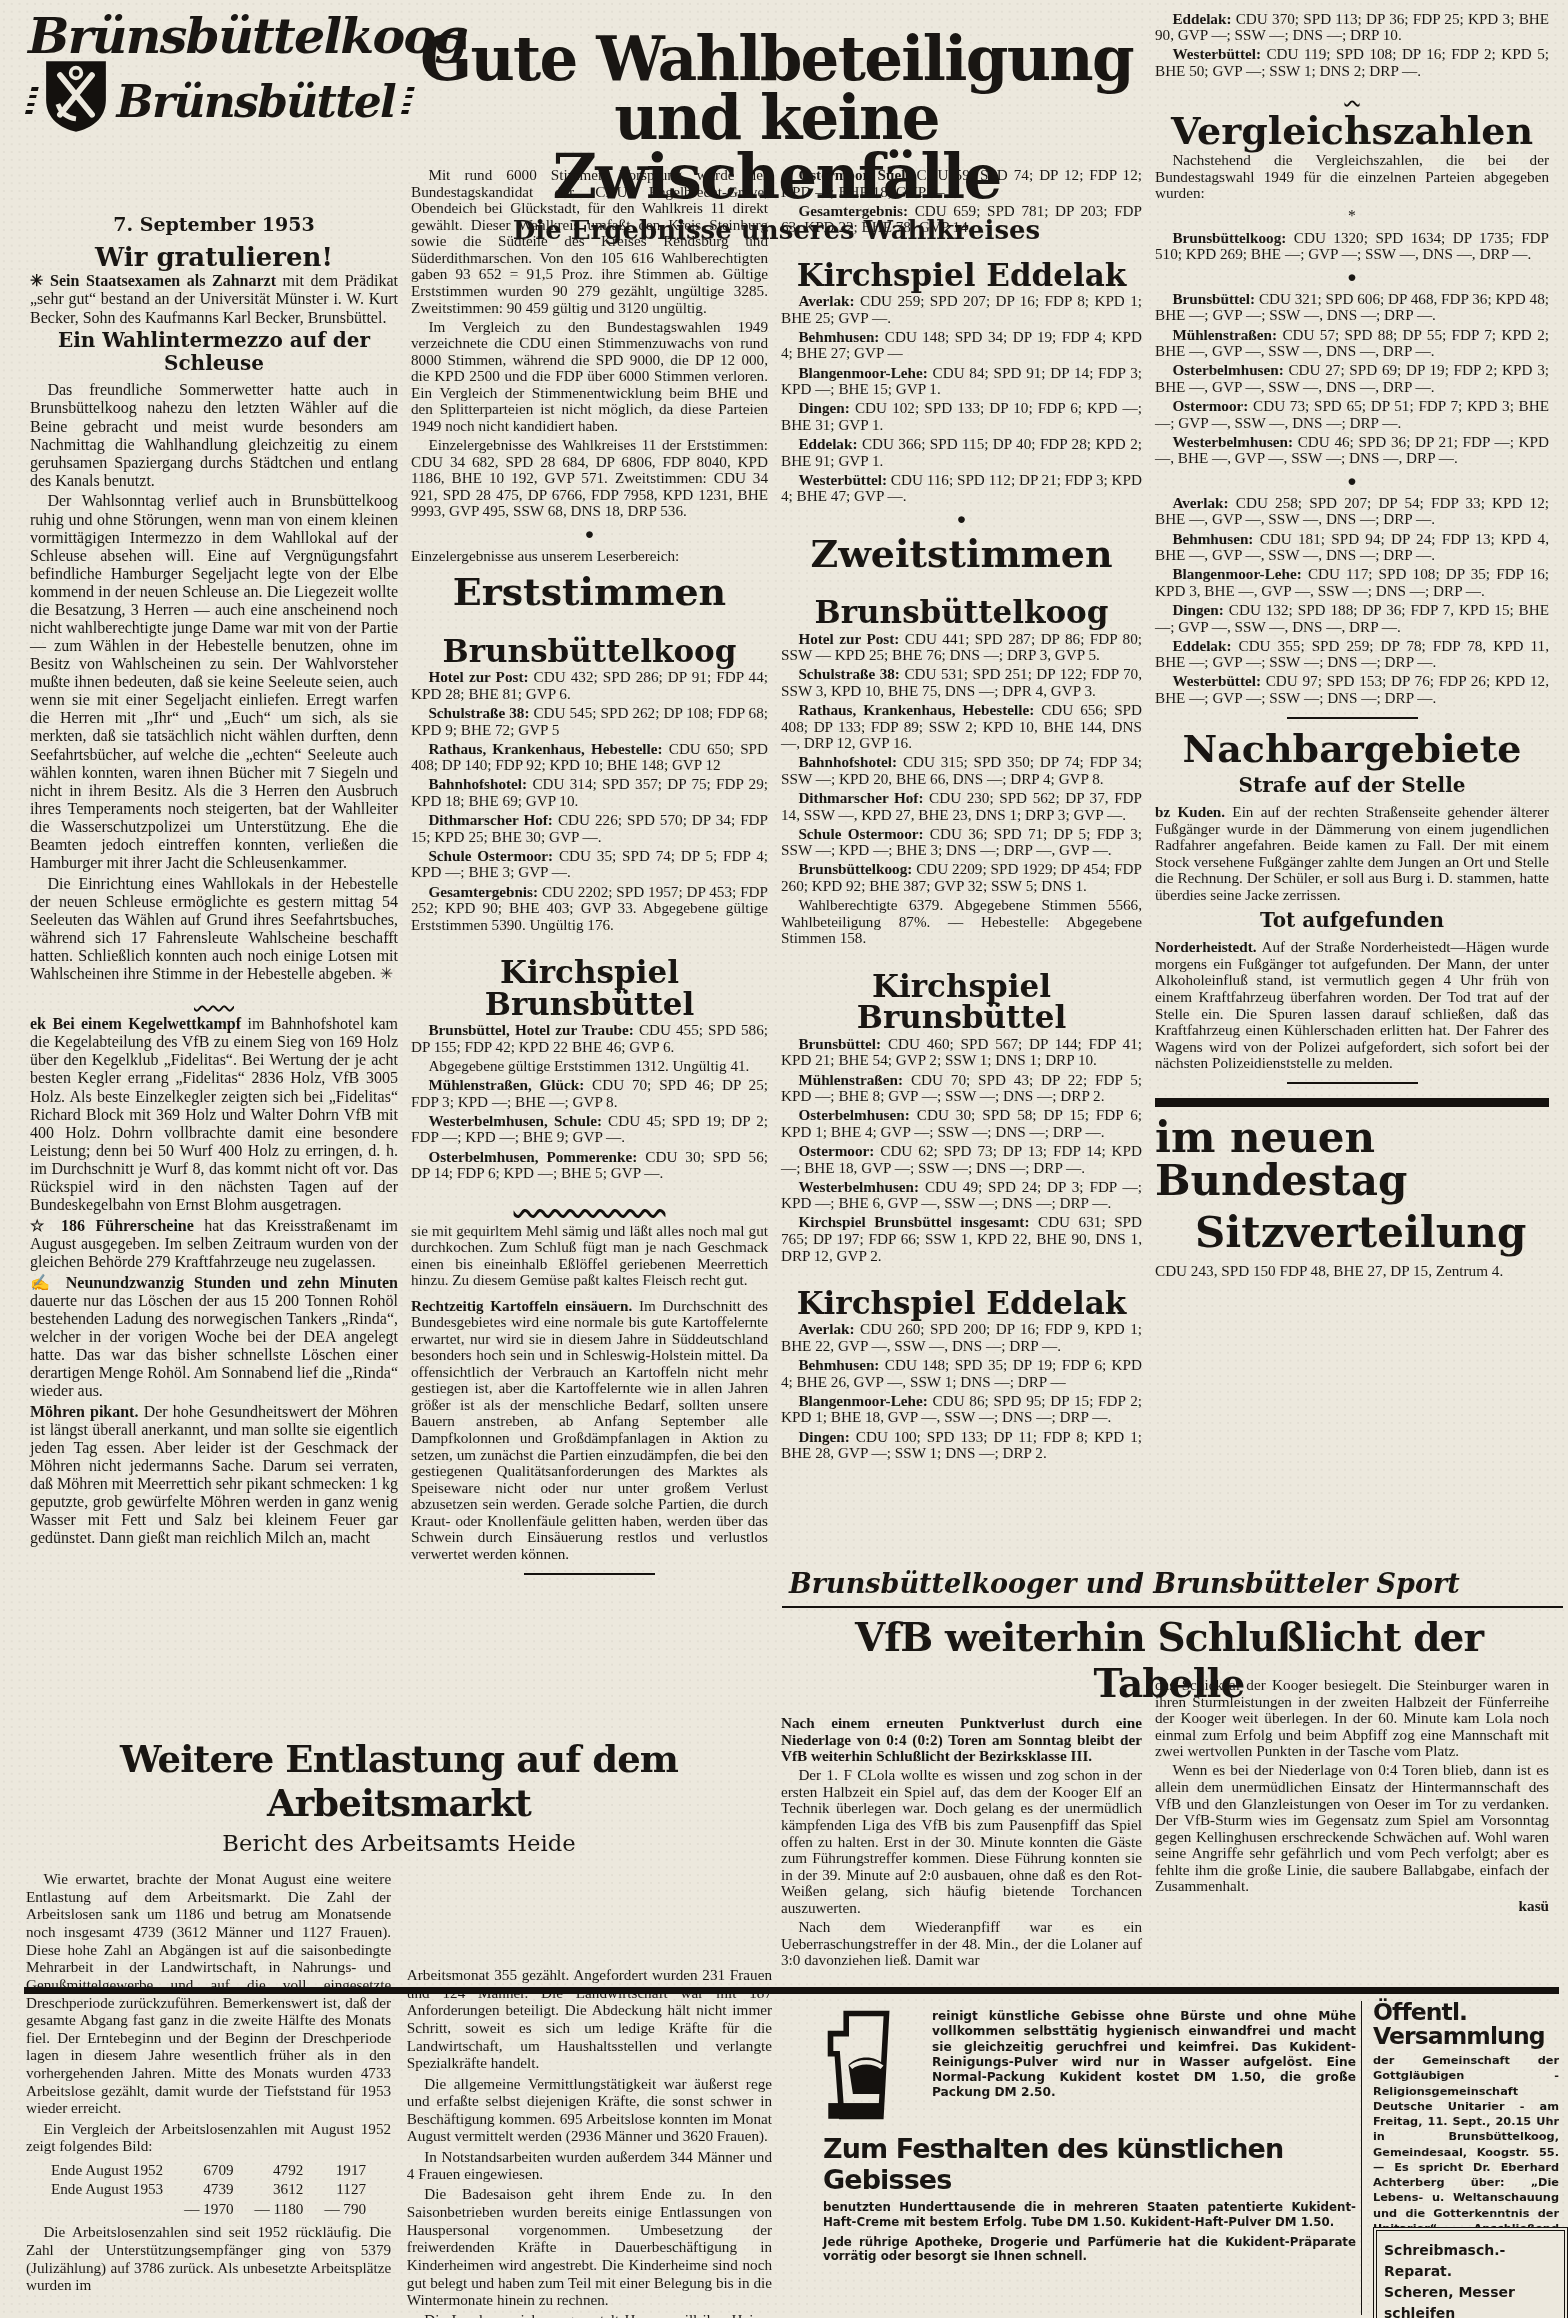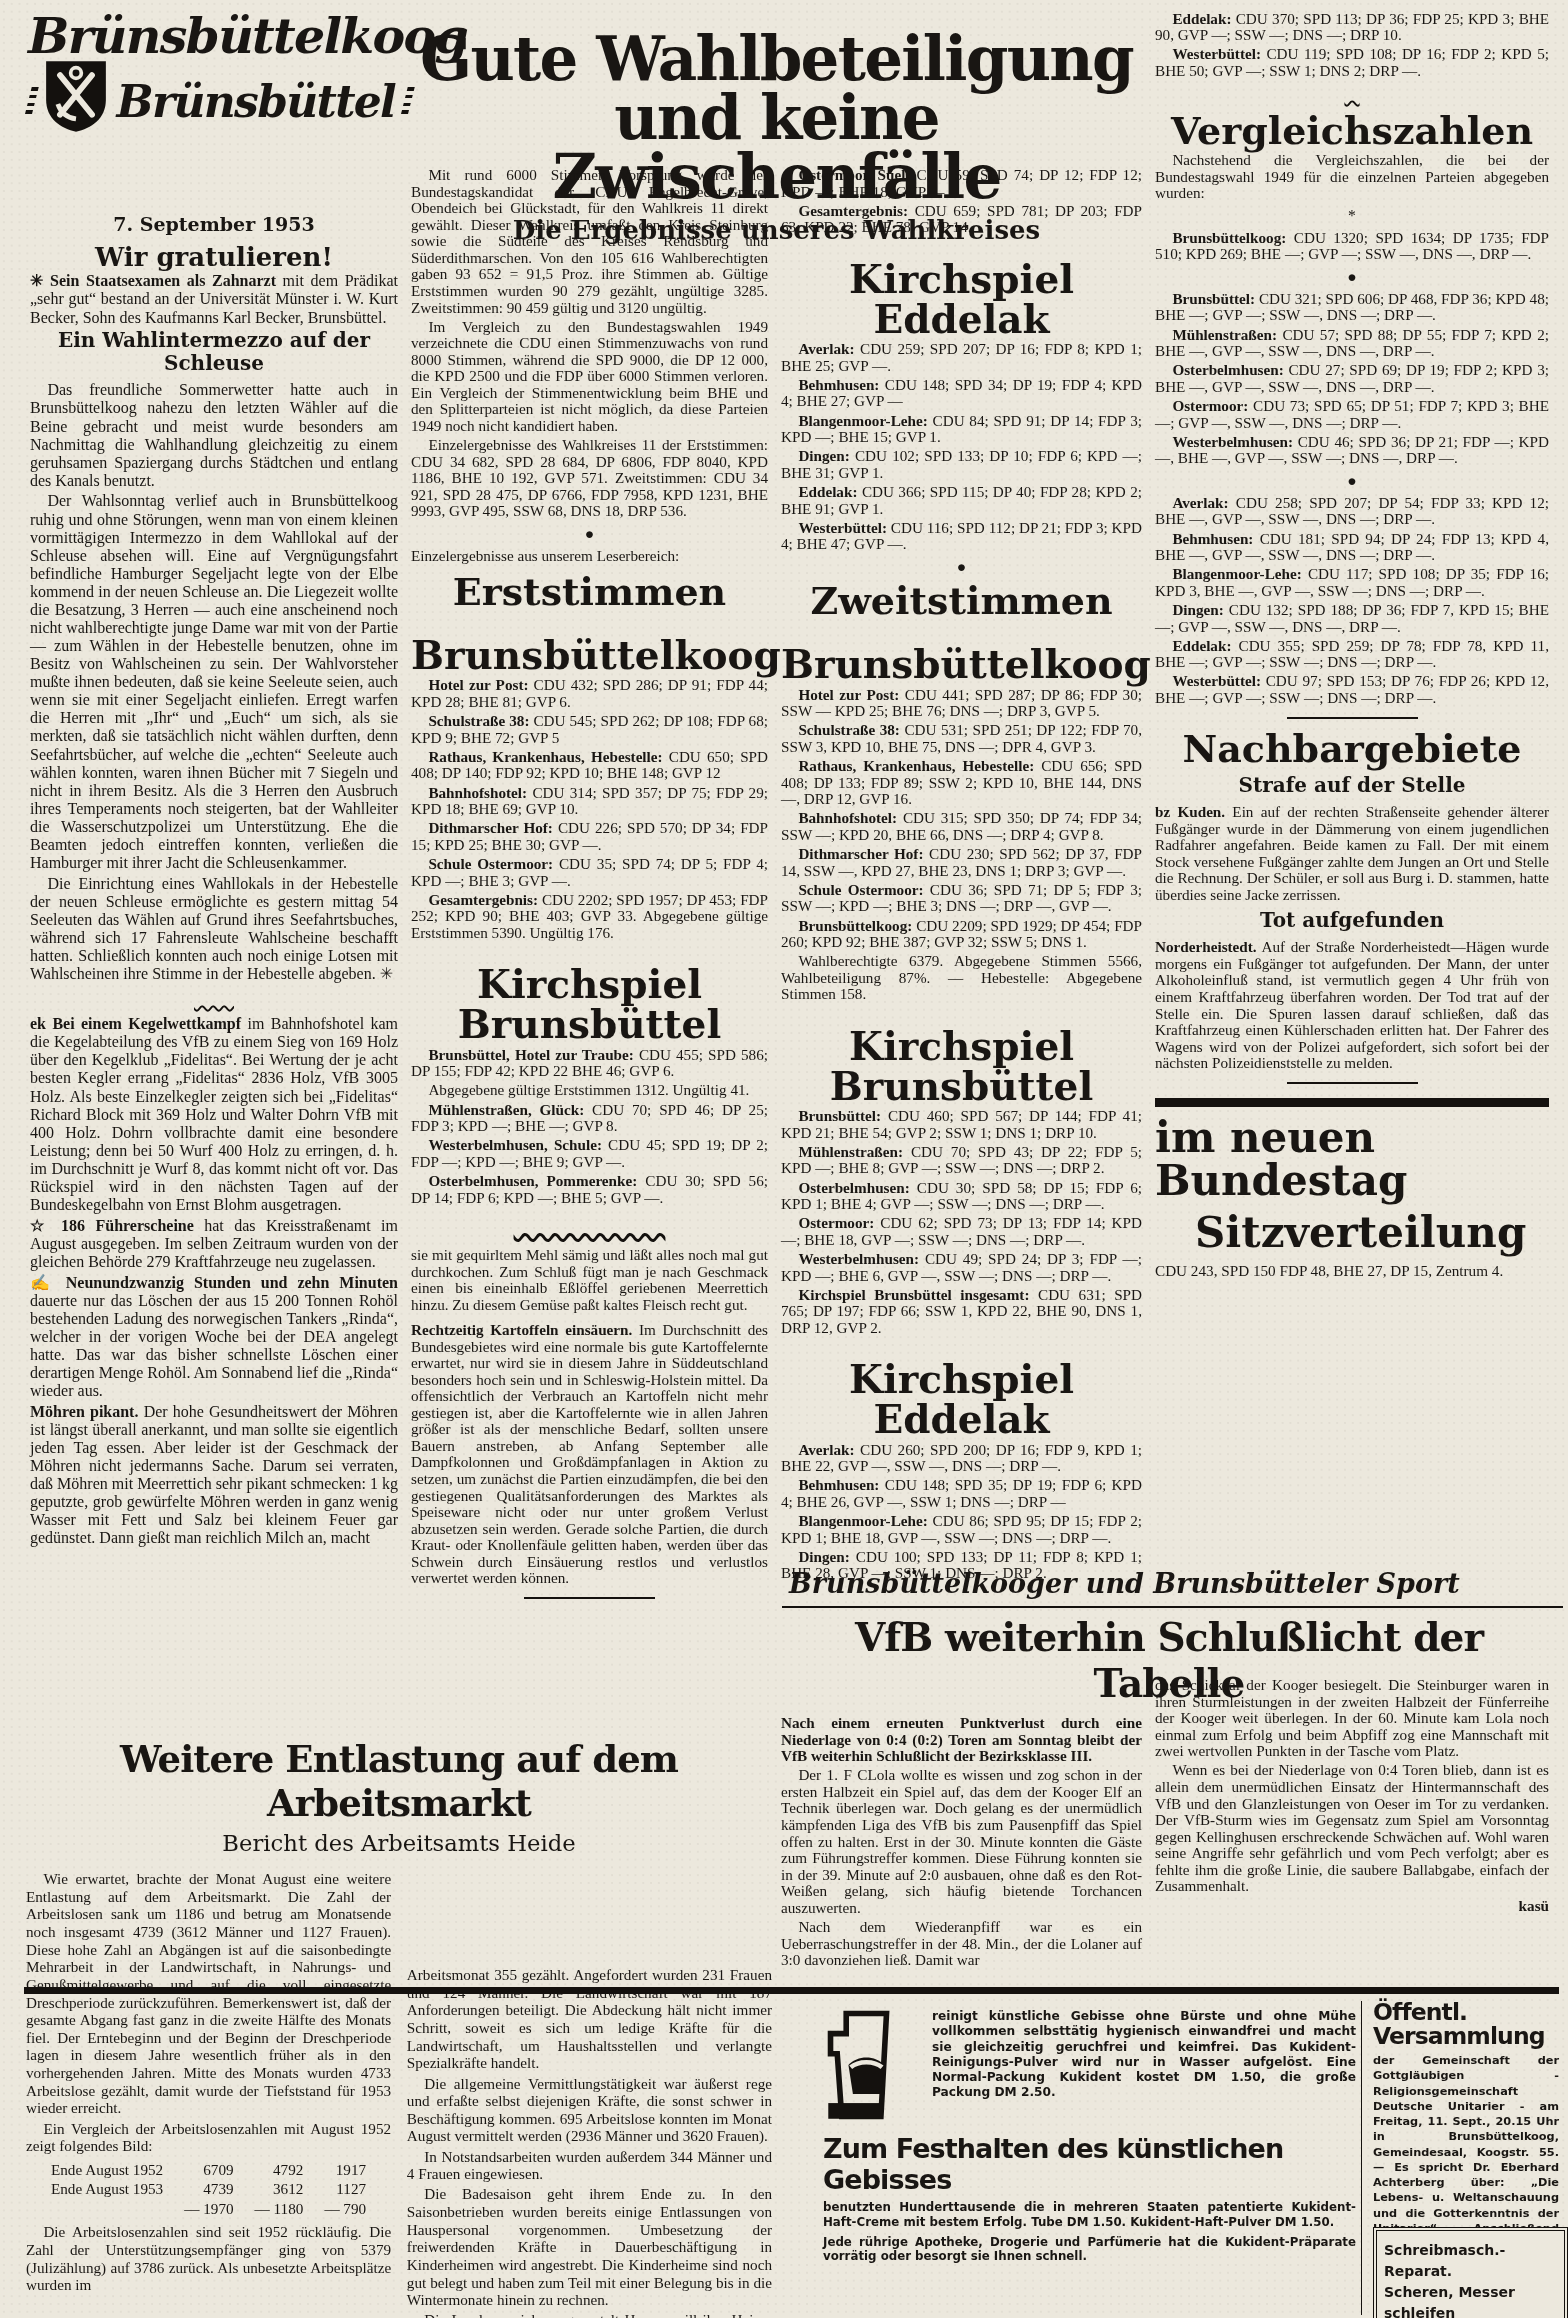--- a/index.html
+++ b/index.html
@@ -15,21 +15,21 @@
   
   .h-main{font-family:"DejaVu Serif",serif;font-weight:bold;font-size:61px;line-height:.97;text-align:center;letter-spacing:-1.7px;}
   .h-sub{font-family:"DejaVu Serif",serif;font-weight:bold;font-size:26px;text-align:center;margin-top:8.7px;}
   
   .bt{font-size:15.2px;line-height:1.09;text-align:justify;}
   .bt p{margin:0 0 2.6px;text-indent:17.4px;}
   .bt p.noind{text-indent:0;}
   .bt b{font-weight:700;}
   .date{font-weight:bold;font-size:19px;text-align:center;margin:0 0 8.7px;font-family:"DejaVu Serif",serif;}
   .art-h{font-family:"DejaVu Serif",serif;font-weight:bold;text-align:center;margin:8.7px 0 1.7px;line-height:1.02;}
-  .h40{font-size:35px;} .h30{font-size:26px;} .h44{font-size:38px;} .h36{font-size:39px;margin-top:24px;}
+  .h40{font-size:35px;} .h30{font-size:26px;} .h44{font-size:38px;} .h36{font-size:31px;margin-top:24px;}
   .sub-h{font-weight:bold;font-size:20px;text-align:center;margin:1.7px 0 7px;font-family:"DejaVu Serif",serif;}
   .dot{text-align:center;font-size:15.7px;line-height:14px;margin:7px 0;}
   .wavy{display:block;text-align:center;margin:7px 0;}
   .wavy span{text-decoration:underline wavy 2.2px #14110e;}
   .shortrule{width:131px;border-top:2.6px solid #14110e;margin:10.5px auto;}
   .bar{height:8.7px;background:#14110e;margin:14px 0 10.5px;}
   .entry{margin:0 0 2.6px;text-indent:17.4px;}
   
   .kicker{font-family:"DejaVu Serif",serif;font-style:italic;font-weight:bold;font-size:27px;border-bottom:2.6px solid #14110e;padding:0 0 7px 7px;}
   .sport-h{font-family:"DejaVu Serif",serif;font-weight:bold;font-size:39px;text-align:center;letter-spacing:-0.9px;}
@@ -150,21 +150,21 @@
         <p class="entry"><b>Blangenmoor-Lehe:</b> <span>CDU 84; SPD 91; DP 14; FDP 3; KPD —; BHE 15; GVP 1.</span></p>
         <p class="entry"><b>Dingen:</b> <span>CDU 102; SPD 133; DP 10; FDP 6; KPD —; BHE 31; GVP 1.</span></p>
         <p class="entry"><b>Eddelak:</b> <span>CDU 366; SPD 115; DP 40; FDP 28; KPD 2; BHE 91; GVP 1.</span></p>
         <p class="entry"><b>Westerbüttel:</b> <span>CDU 116; SPD 112; DP 21; FDP 3; KPD 4; BHE 47; GVP —.</span></p>
       </div>
     <div class="dot">●</div>
     <div class="art-h h44">Zweitstimmen</div>
     <div class="art-h h36">Brunsbüttelkoog</div>
     <div>
 
-    <p class="entry"><b>Hotel zur Post:</b> <span>CDU 441; SPD 287; DP 86; FDP 30; SSW —  KPD 25; BHE 76; DNS —; DRP 3, GVP 5.</span></p>
+    <p class="entry"><b>Hotel zur Post:</b> <span>CDU 441; SPD 287; DP 86; FDP 80; SSW —  KPD 25; BHE 76; DNS —; DRP 3, GVP 5.</span></p>
         <p class="entry"><b>Schulstraße 38:</b> <span>CDU 531; SPD 251; DP 122; FDP 70, SSW 3, KPD 10, BHE 75, DNS —; DPR 4, GVP 3.</span></p>
         <p class="entry"><b>Rathaus, Krankenhaus, Hebestelle:</b> <span>CDU 656; SPD 408; DP 133; FDP 89; SSW 2; KPD 10, BHE 144, DNS —, DRP 12, GVP 16.</span></p>
         <p class="entry"><b>Bahnhofshotel:</b> <span>CDU 315; SPD 350; DP 74; FDP 34; SSW —; KPD 20, BHE 66, DNS —; DRP 4; GVP 8.</span></p>
         <p class="entry"><b>Dithmarscher Hof:</b> <span>CDU 230; SPD 562; DP 37, FDP 14, SSW —, KPD 27, BHE 23, DNS 1; DRP 3; GVP —.</span></p>
         <p class="entry"><b>Schule Ostermoor:</b> <span>CDU 36; SPD 71; DP 5; FDP 3; SSW —; KPD —; BHE 3; DNS —; DRP —, GVP —.</span></p>
         <p class="entry"><b>Brunsbüttelkoog:</b> <span>CDU 2209; SPD 1929; DP 454; FDP 260; KPD 92; BHE 387; GVP 32; SSW 5; DNS 1.</span></p>
         <p class="entry"><b></b> <span>Wahlberechtigte 6379. Abgegebene Stimmen 5566, Wahlbeteiligung 87%. — Hebestelle: Abgegebene Stimmen 158.</span></p>
       </div>
     <div class="art-h h36">Kirchspiel Brunsbüttel</div>
     <div>

